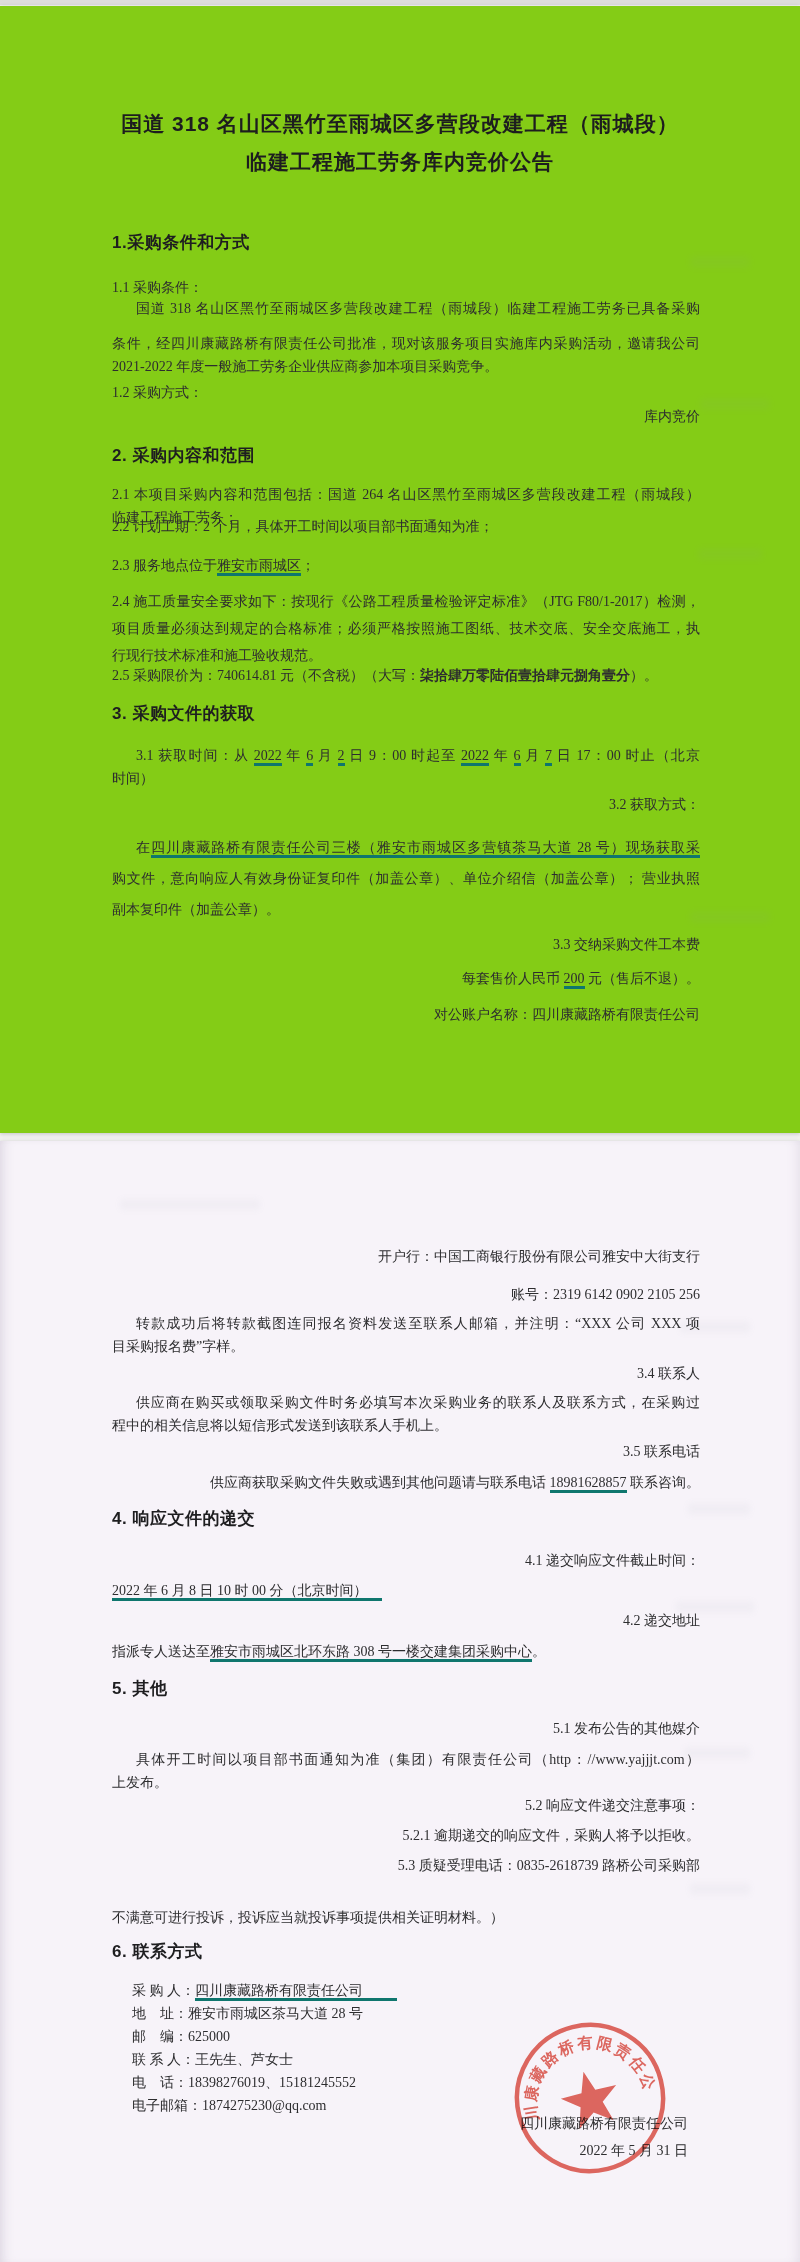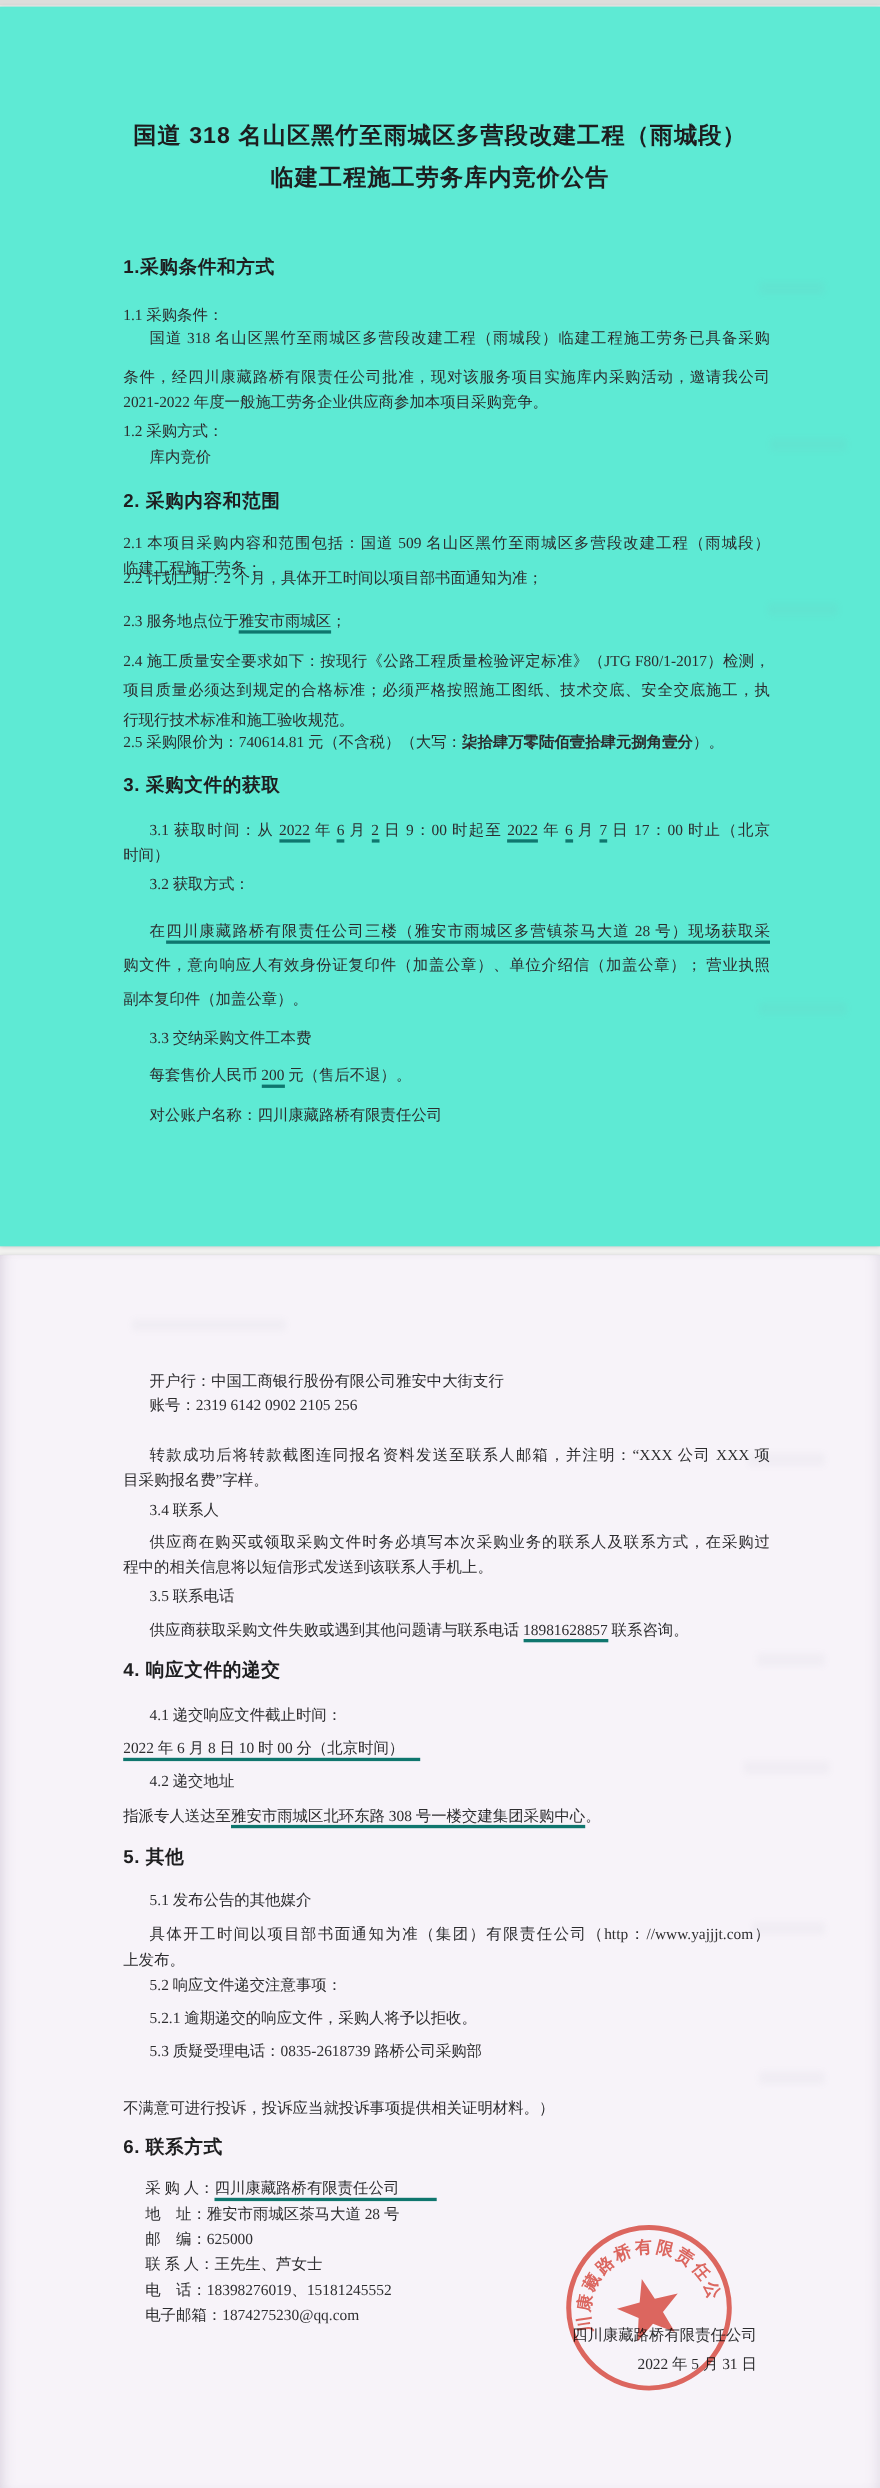--- a/index.html
+++ b/index.html
@@ -1,23 +1,23 @@
 <!DOCTYPE html>
 <html><head>
 <meta charset="utf-8">
 <style>
   html,body{margin:0;padding:0;}
   body{width:800px;background:#e9e9e7;font-family:"Liberation Serif","DejaVu Serif",serif;}
   .canvas{position:relative;width:800px;height:2262px;background:#f2f2f0;overflow:hidden;}
   .scan-edge{position:absolute;left:0;top:0;width:800px;height:5px;background:#dddddb;}
   .page{position:absolute;left:0;width:800px;box-shadow:0 1px 4px rgba(60,60,70,.25);}
-  .page1{top:6px;height:1127px;background:#5eead4;}
+  .page1{top:6px;height:1127px;background:#84cc16;}
   .page2{top:1141px;height:1121px;background:#f7f3f9;box-shadow:inset 10px 0 14px -10px rgba(110,95,130,.28), inset -10px 0 14px -10px rgba(110,95,130,.18), 0 1px 4px rgba(60,60,70,.25);}
   .ln{position:absolute;left:112px;right:100px;margin:0;font-size:14px;line-height:20px;color:#2d2d2f;}
-  .ind{padding-left:24px;}
+  .ind{padding-left:24px;text-align:right;}
   .j{text-align:justify;text-align-last:justify;}
   .title{left:60px;right:60px;text-align:center;font-family:"Liberation Sans","DejaVu Sans",sans-serif;font-weight:700;font-size:21px;line-height:28px;color:#1d1d1f;letter-spacing:1px;}
   .hd{font-family:"Liberation Sans","DejaVu Sans",sans-serif;font-weight:700;font-size:17px;color:#1e1e20;letter-spacing:.5px;}
   .u{border-bottom:3px solid #0f766e;}
   .b{font-weight:700;}
   .contact{left:132px;white-space:pre-wrap;}
   .sig{left:auto;right:112px;text-align:right;}
   .seal{position:absolute;left:505px;top:872px;width:170px;height:170px;transform:rotate(-14deg);opacity:.82;mix-blend-mode:multiply;}
   .bl{position:absolute;background:#8e93a4;opacity:.06;filter:blur(3px);border-radius:2px;}
 </style>
@@ -33,21 +33,21 @@
 
     <p class="ln hd" style="top:227px">1.采购条件和方式</p>
     <p class="ln" style="top:272px">1.1 采购条件：</p>
     <p class="ln ind j" style="top:293px">国道 318 名山区黑竹至雨城区多营段改建工程（雨城段）临建工程施工劳务已具备采购</p>
     <p class="ln j" style="top:328px">条件，经四川康藏路桥有限责任公司批准，现对该服务项目实施库内采购活动，邀请我公司</p>
     <p class="ln" style="top:351px">2021-2022 年度一般施工劳务企业供应商参加本项目采购竞争。</p>
     <p class="ln" style="top:377px">1.2 采购方式：</p>
     <p class="ln ind" style="top:401px">库内竞价</p>
 
     <p class="ln hd" style="top:440px">2. 采购内容和范围</p>
-    <p class="ln j" style="top:479px">2.1 本项目采购内容和范围包括：国道 509 名山区黑竹至雨城区多营段改建工程（雨城段）</p>
+    <p class="ln j" style="top:479px">2.1 本项目采购内容和范围包括：国道 264 名山区黑竹至雨城区多营段改建工程（雨城段）</p>
     <p class="ln" style="top:502px">临建工程施工劳务；</p>
     <p class="ln" style="top:511px">2.2 计划工期：2 个月，具体开工时间以项目部书面通知为准；</p>
     <p class="ln" style="top:550px"><span>2.3 服务地点位于</span><span class="u">雅安市雨城区</span><span>；</span></p>
     <p class="ln j" style="top:582px;line-height:27px">2.4 施工质量安全要求如下：按现行《公路工程质量检验评定标准》（JTG F80/1-2017）检测，</p>
     <p class="ln j" style="top:609px;line-height:27px">项目质量必须达到规定的合格标准；必须严格按照施工图纸、技术交底、安全交底施工，执</p>
     <p class="ln" style="top:636px;line-height:27px">行现行技术标准和施工验收规范。</p>
     <p class="ln" style="top:660px"><span>2.5 采购限价为：740614.81 元（不含税）（大写：</span><span class="b">柒拾肆万零陆佰壹拾肆元捌角壹分</span><span>）。</span></p>
 
     <p class="ln hd" style="top:698px">3. 采购文件的获取</p>
     <p class="ln ind j" style="top:740px"><span>3.1 获取时间：从 </span><span class="u">2022</span><span> 年 </span><span class="u">6</span><span> 月 </span><span class="u">2</span><span> 日 9：00 时起至 </span><span class="u">2022</span><span> 年 </span><span class="u">6</span><span> 月 </span><span class="u">7</span><span> 日 17：00 时止（北京</span></p>
@@ -61,21 +61,21 @@
     <p class="ln ind" style="top:999px">对公账户名称：四川康藏路桥有限责任公司</p>
 
     <div class="bl" style="left:690px;top:250px;width:60px;height:12px"></div>
     <div class="bl" style="left:700px;top:392px;width:70px;height:12px"></div>
     <div class="bl" style="left:698px;top:542px;width:64px;height:12px"></div>
     <div class="bl" style="left:690px;top:905px;width:80px;height:12px"></div>
   </div>
 
   <div class="page page2">
     <p class="ln ind" style="top:106px">开户行：中国工商银行股份有限公司雅安中大街支行</p>
-    <p class="ln ind" style="top:128px">账号：2319 6142 0902 2105 256</p>
+    <p class="ln ind" style="top:144px">账号：2319 6142 0902 2105 256</p>
     <p class="ln" style="top:196px">目采购报名费”字样。</p>
     <p class="ln ind j" style="top:173px">转款成功后将转款截图连同报名资料发送至联系人邮箱，并注明：“XXX 公司 XXX 项</p>
     <p class="ln ind" style="top:223px">3.4 联系人</p>
     <p class="ln ind j" style="top:252px">供应商在购买或领取采购文件时务必填写本次采购业务的联系人及联系方式，在采购过</p>
     <p class="ln" style="top:275px">程中的相关信息将以短信形式发送到该联系人手机上。</p>
     <p class="ln ind" style="top:301px">3.5 联系电话</p>
     <p class="ln ind" style="top:332px"><span>供应商获取采购文件失败或遇到其他问题请与联系电话 </span><span class="u">18981628857</span><span> 联系咨询。</span></p>
 
     <p class="ln hd" style="top:368px">4. 响应文件的递交</p>
     <p class="ln ind" style="top:410px">4.1 递交响应文件截止时间：</p>

